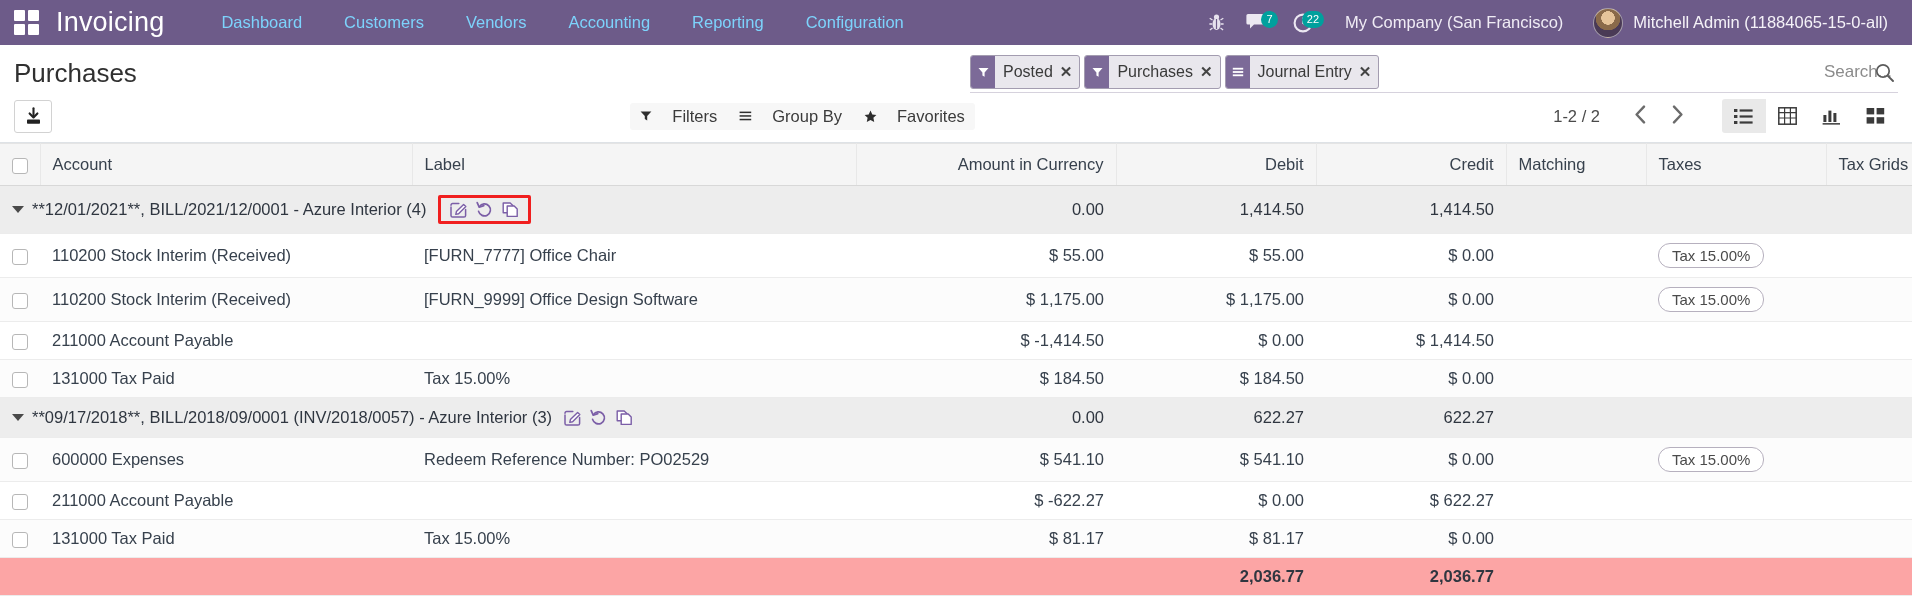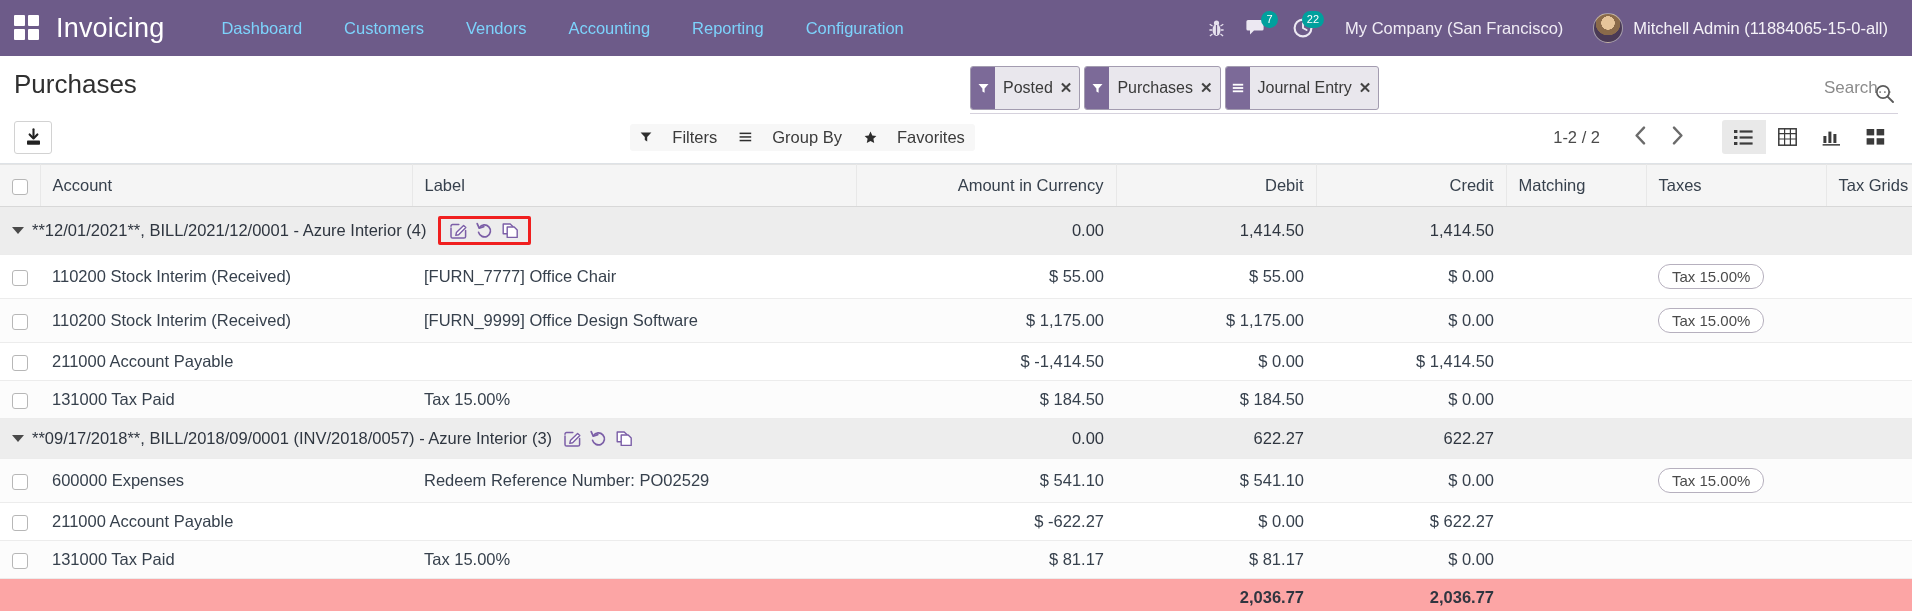--- a/index.html
+++ b/index.html
@@ -8,21 +8,21 @@
     margin: 0; padding: 0;
     width: 1912px; height: 611px;
     overflow: hidden;
     background: #ffffff;
     font-family: "Liberation Sans", sans-serif;
     -webkit-font-smoothing: antialiased;
   }
 
   
   .navbar {
-    height: 56px;
+    height: 45px;
     background: #6d5b89;
     display: flex;
     align-items: center;
     color: #f2eff6;
     padding: 0 18px 0 14px;
     position: relative;
     justify-content: flex-end;
   }
   .apps-grid {
     width: 26px; height: 26px;
@@ -136,21 +136,21 @@
     min-height: 34px;
     position: relative;
   }
   .facets { display: flex; align-items: center; gap: 0; }
   .facet {
     display: flex; align-items: stretch;
     border: 1px solid #a39cb0;
     border-radius: 3px;
     margin-right: 4px;
     overflow: hidden;
-    height: 44px;
+    height: 34px;
     background: #e9e7ed;
     cursor: pointer;
   }
   .facet-icon {
     background: #7c6a98;
     color: #fff;
     display: flex; align-items: center; justify-content: center;
     width: 24px;
     font-size: 13px;
   }

